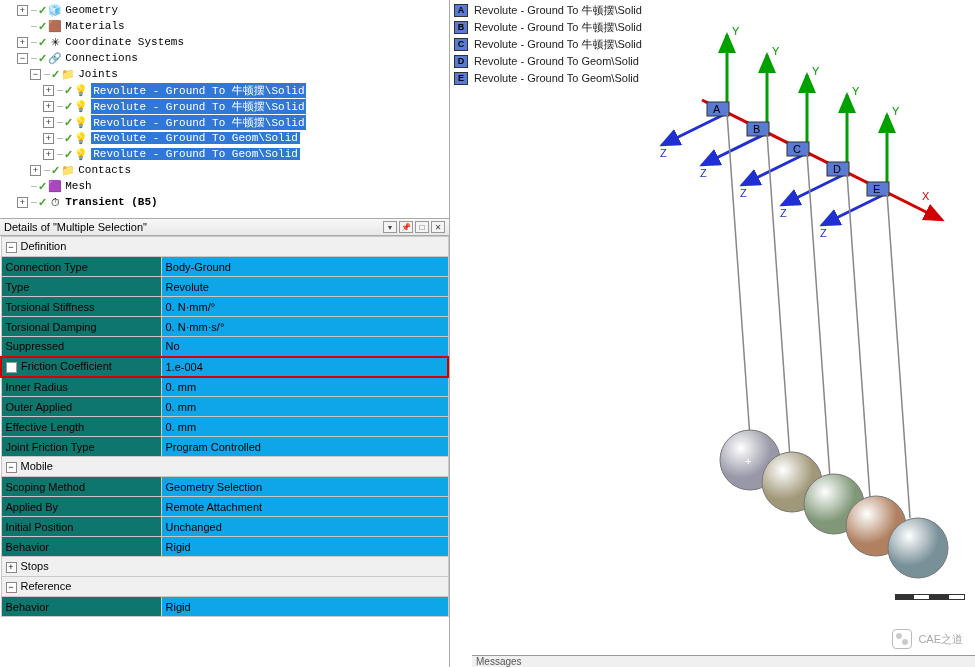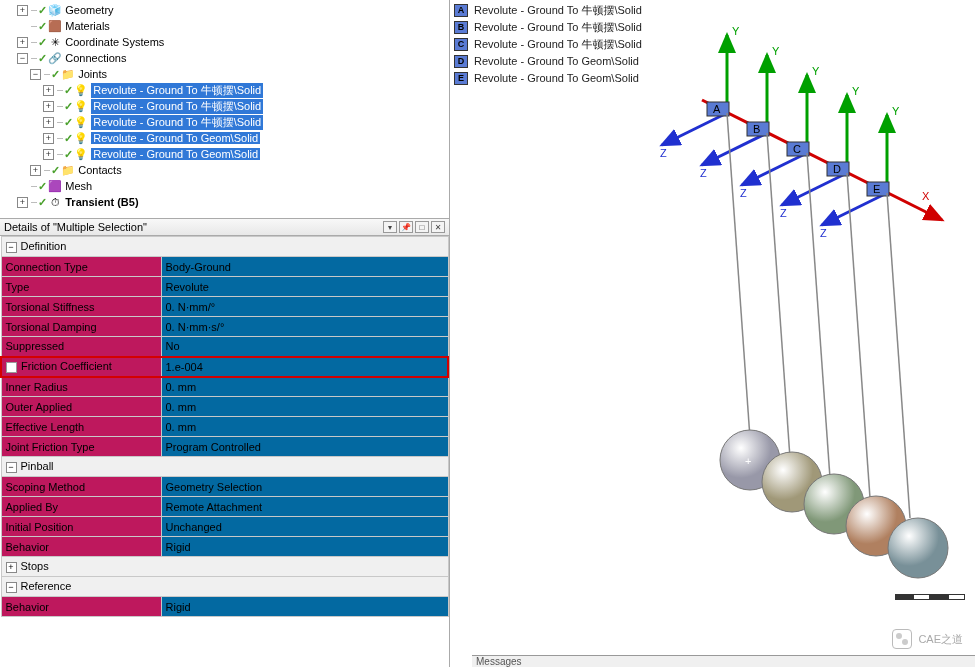--- a/index.html
+++ b/index.html
@@ -5,30 +5,30 @@
 * { box-sizing: border-box; margin: 0; padding: 0; font-family: "Segoe UI", Tahoma, sans-serif; font-size: 11px; }
 body { width: 975px; height: 667px; background: #fff; position: relative; overflow: hidden; }
 .left-pane { position: absolute; left: 0; top: 0; width: 450px; height: 667px; border-right: 1px solid #aaa; background:#fff;}
 .tree { padding: 2px 4px; height: 218px; overflow: hidden; }
 .tree-row { display: flex; align-items: center; height: 16px; white-space: nowrap; }
 .expander { width: 11px; height: 11px; border: 1px solid #888; display: inline-flex; align-items: center; justify-content: center; font-size: 9px; line-height: 9px; color:#333; background:#fff; margin-right:2px; cursor:pointer;}
 .spacer { display:inline-block; width:13px; }
 .dots { color:#888; font-size:10px; margin:0 1px; }
 .check { color: #4aa02c; font-weight: bold; margin-right: 1px; }
 .tree-icon { width: 14px; height: 14px; display:inline-flex; align-items:center; justify-content:center; margin-right: 3px;}
-.tree-label { color: #000; }
+.tree-label { color: #000; font-family: Liberation Mono, monospace; }
 .tree-label.sel { background: #3078d7; color: #fff; padding: 0 2px; }
 .tree-label.bold { font-weight: bold; }
 
 .details-header { height: 18px; background: linear-gradient(#f8f8f8,#e8e8e8); border-top:1px solid #aaa; border-bottom:1px solid #aaa; display:flex; align-items:center; padding:0 4px; justify-content:space-between;}
 .details-header .btns { display:flex; gap:2px; color:#444; }
 .details-header .btn { width:14px; height:12px; border:1px solid #999; display:flex; align-items:center; justify-content:center; font-size:8px; cursor:pointer; background:#f4f4f4;}
 .grid { border-collapse: collapse; width: 100%; }
-.grid td { border: 1px solid #c8c8c8; padding: 2px 4px; height: 20px; background:#0369a1;}
-.grid td.label { width: 160px; background: #be185d; color:#000;}
+.grid td { border: 1px solid #c8c8c8; padding: 2px 4px; height: 20px; background:#0ea5e9;}
+.grid td.label { width: 160px; background: #0f766e; color:#000;}
 .grid td.section { background: #f0f0f0; font-weight: normal; }
 .grid td.section .collapse { display:inline-block; width:11px; height:11px; border:1px solid #888; text-align:center; line-height:9px; font-size:9px; margin-right:4px; background:#fff; cursor:pointer;}
 .highlight-box { border: 2.5px solid #d40000; }
 .checkbox-tiny { width:11px; height:11px; border:1px solid #999; display:inline-block; vertical-align:middle; margin-right:4px; background:#fff;}
 
 .right-pane { position:absolute; left:452px; top:0; width:523px; height:655px; background:#fff;}
 .legend { position:absolute; left:2px; top:2px; }
 .legend-row { display:flex; align-items:center; height:16px; margin-bottom:1px;}
 .legend-swatch { width:14px; height:13px; border:1px solid #333; display:inline-flex; align-items:center; justify-content:center; font-size:9px; font-weight:bold; margin-right:6px;}
 .legend-text { font-size:11px; color:#222;}
@@ -222,21 +222,21 @@
         </tr>
     <tr>
           <td class="label">Effective Length</td>
           <td>0. mm</td>
         </tr>
     <tr>
           <td class="label">Joint Friction Type</td>
           <td>Program Controlled</td>
         </tr>
     <tr>
-          <td class="section" colspan="2"><span class="collapse">−</span><span>Pinball</span></td>
+          <td class="section" colspan="2"><span class="collapse">−</span><span>Mobile</span></td>
         </tr>
     <tr>
           <td class="label">Scoping Method</td>
           <td>Geometry Selection</td>
         </tr>
     <tr>
           <td class="label">Applied By</td>
           <td>Remote Attachment</td>
         </tr>
     <tr>

